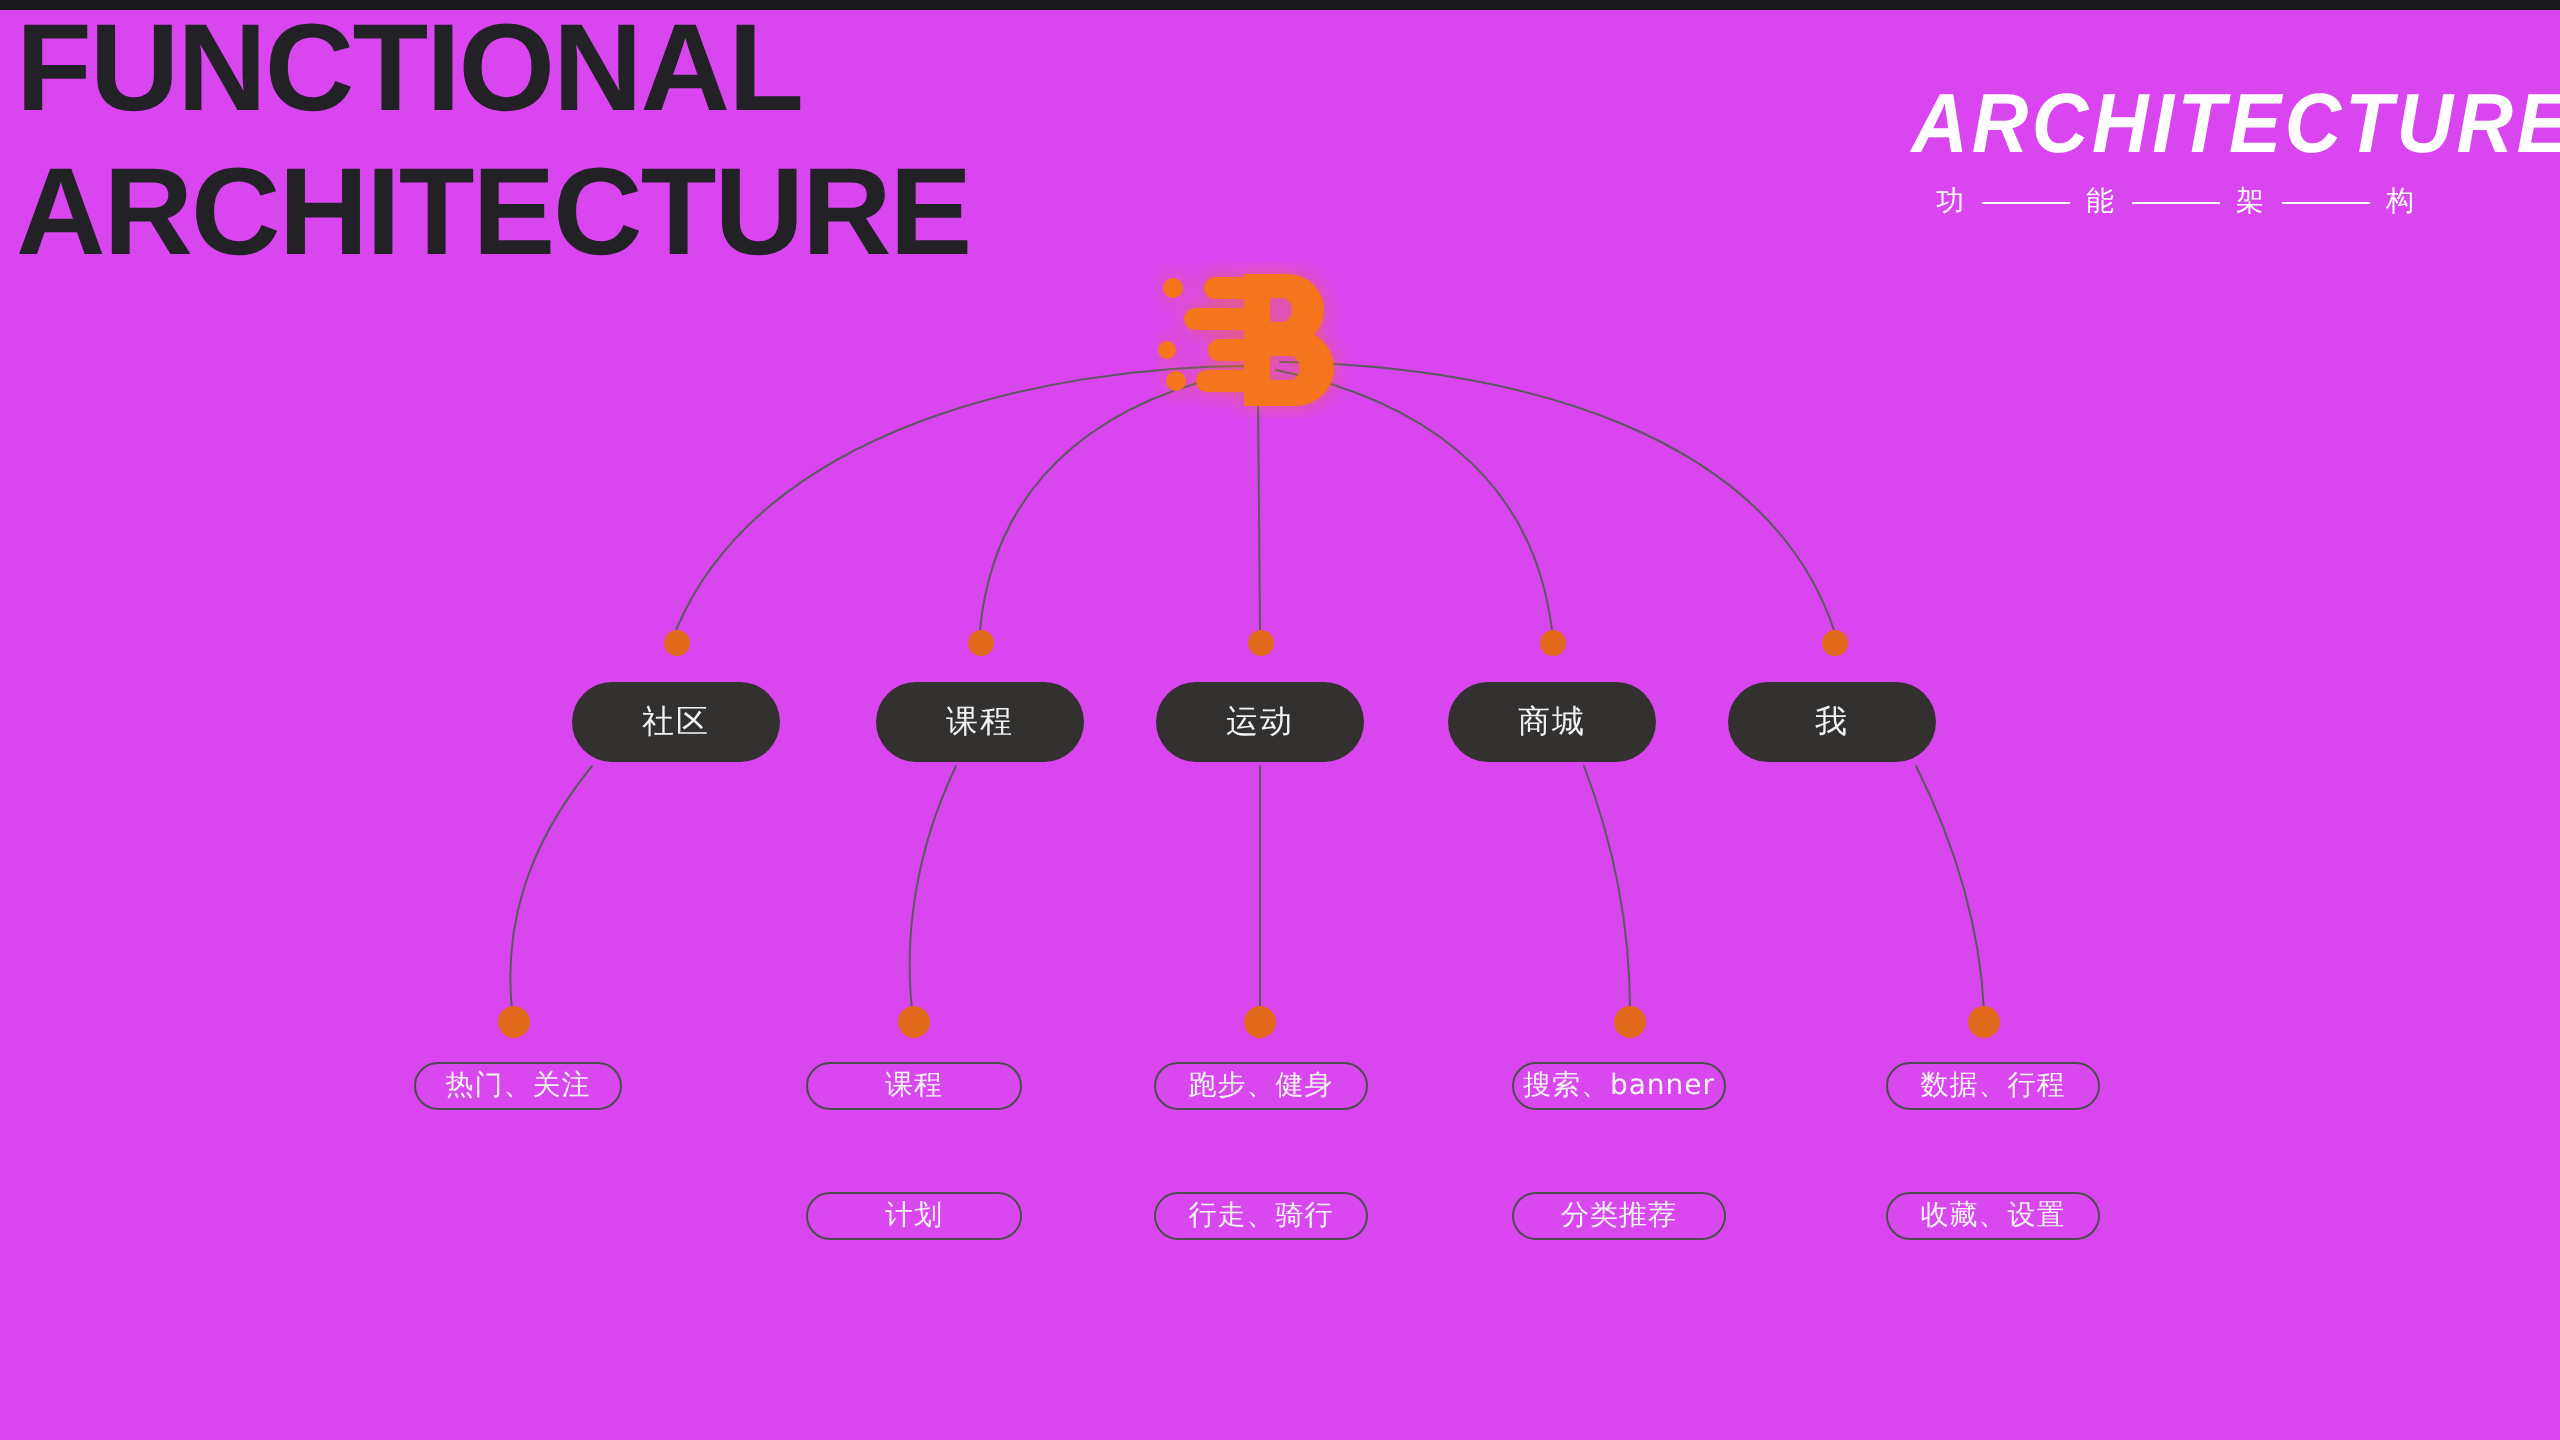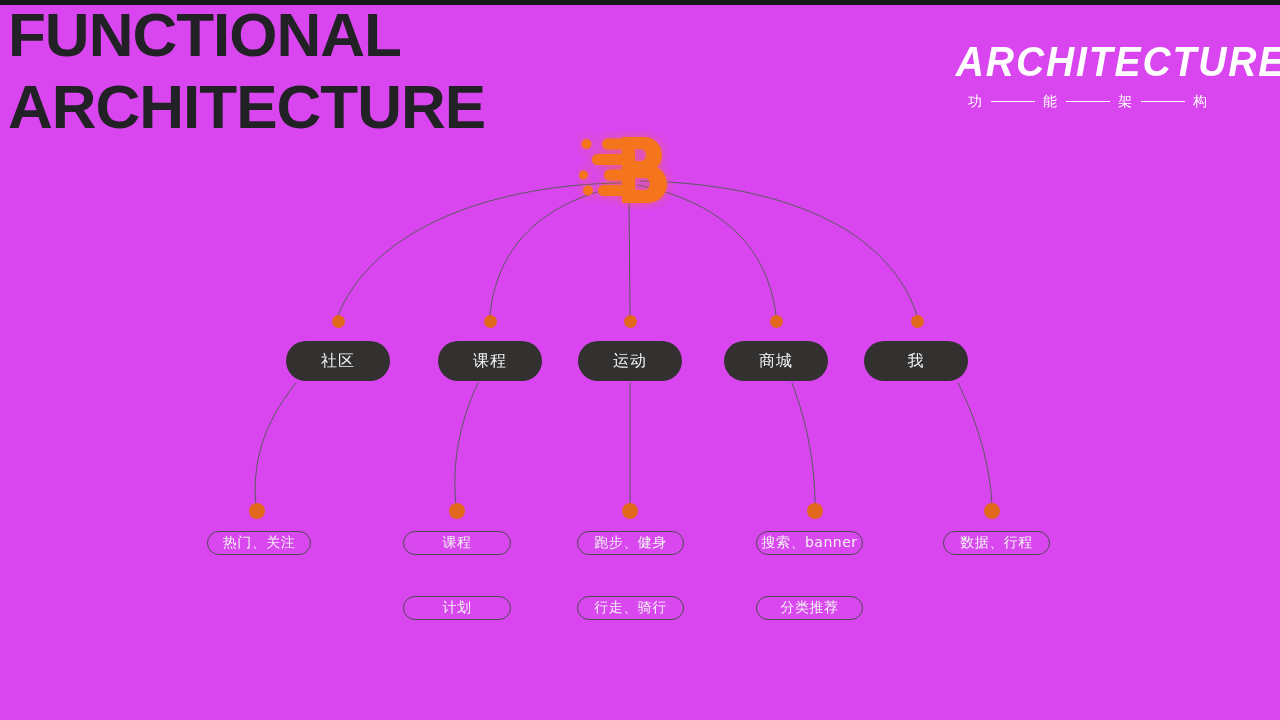--- a/index.html
+++ b/index.html
@@ -239,14 +239,15 @@
 
   <div class="pill lvl2" style="left:207px; top:526px; width:104px;">热门、关注</div>
   <div class="pill lvl2" style="left:403px; top:526px; width:108px;">课程</div>
   <div class="pill lvl2" style="left:756px; top:526px; width:107px;">搜索、banner</div>
   <div class="pill lvl2" style="left:577px; top:526px; width:107px;">跑步、健身</div>
   <div class="pill lvl2" style="left:943px; top:526px; width:107px;">数据、行程</div>
 
   <div class="pill lvl2" style="left:577px; top:591px; width:107px;">行走、骑行</div>
   <div class="pill lvl2" style="left:403px; top:591px; width:108px;">计划</div>
   <div class="pill lvl2" style="left:756px; top:591px; width:107px;">分类推荐</div>
+  <div class="pill lvl2" style="left:943px; top:591px; width:107px;">收藏、设置</div>
 
 </div>
 
 </body></html>

